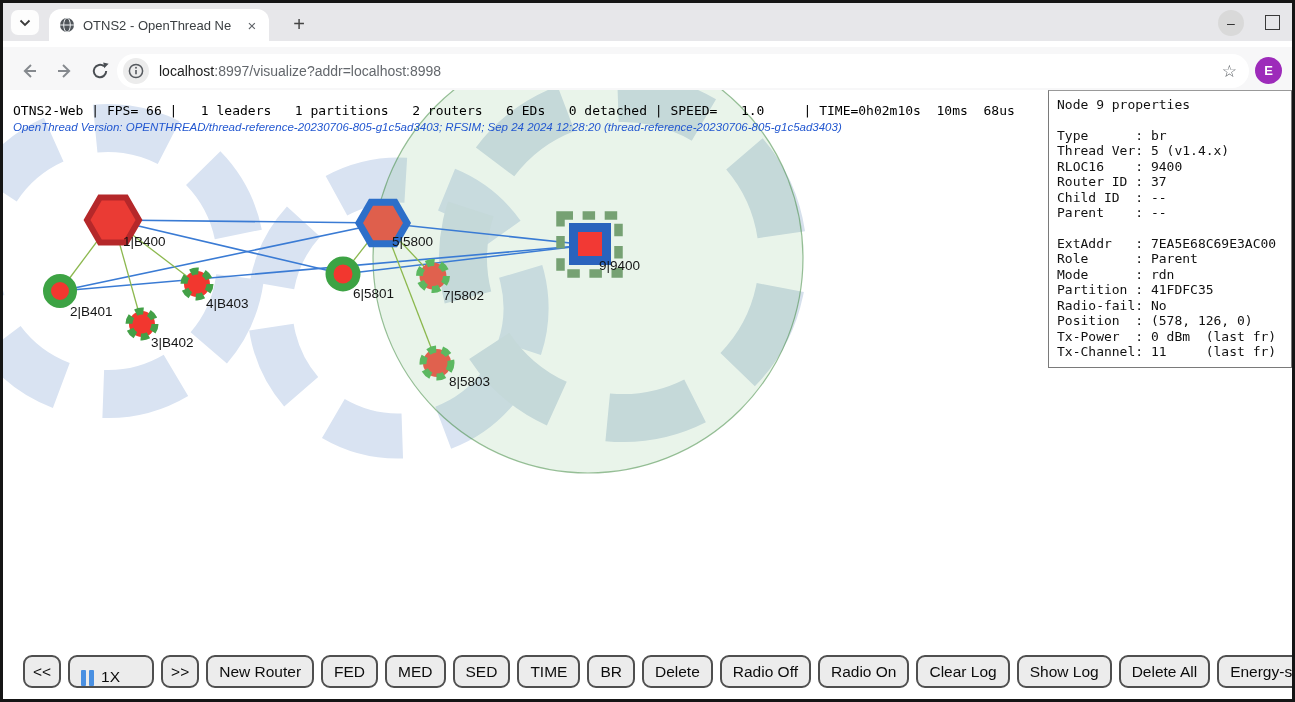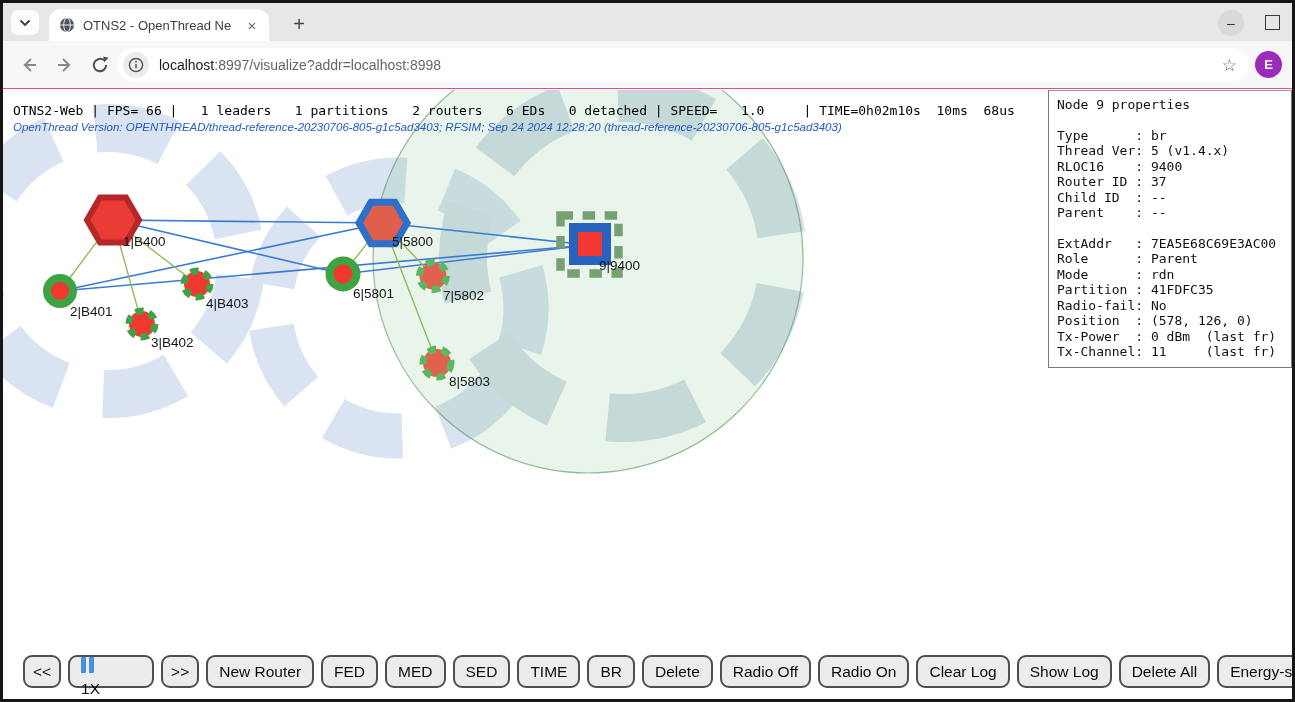--- a/index.html
+++ b/index.html
@@ -27,21 +27,21 @@
   .newtab-btn { position:absolute; left:283px; top:8px; width:26px; height:26px;
     display:flex; align-items:center; justify-content:center; font-size:20px;
     color:#444; cursor:pointer; }
   .win-min { position:absolute; right:48px; top:7px; width:26px; height:26px;
     border-radius:50%; background:#d9d9d9; display:flex; align-items:center;
     justify-content:center; font-size:14px; color:#333; cursor:pointer; }
   .win-max { position:absolute; right:12px; top:12px; width:15px; height:15px;
     border:1.6px solid #3a3a3a; background:transparent; cursor:pointer; }
 
   
-  .toolbar { position:absolute; left:0; top:38px; width:1289px; height:48px;
+  .toolbar { position:absolute; left:0; top:44px; width:1289px; height:48px;
     background:#f7f7f8; border-bottom:1px solid #ec4899; }
   .nav-ic { position:absolute; top:12px; width:24px; height:24px;
     display:flex; align-items:center; justify-content:center; cursor:pointer; }
   .omnibox { position:absolute; left:114px; top:7px; width:1132px; height:34px;
     background:#ffffff; border-radius:17px; display:flex; align-items:center;
     padding:0 12px 0 6px; cursor:text; }
   .info-chip { width:26px; height:26px; border-radius:50%; background:#ececec;
     display:flex; align-items:center; justify-content:center; flex:none;
     cursor:pointer; }
   .url { margin-left:10px; font-size:14px; white-space:nowrap; overflow:hidden;
@@ -74,22 +74,22 @@
   .props .pgap { height:15px; }
 
   
   .btnbar { position:absolute; left:20px; bottom:11px; display:flex; gap:7px;
     z-index:7; }
   button.tb { height:33px; padding:0 11px; background:#ececec;
     border:2px solid #4f4f4f; border-radius:9px; font-family:"Liberation Sans",
     sans-serif; font-size:15.5px; color:#0c0c0c; cursor:pointer;
     white-space:nowrap; }
   button.tb.narrow { padding:0 8px; }
-  button.tb.speed { min-width:86px; display:flex; align-items:flex-start;
-    justify-content:flex-start; gap:7px;flex-direction:column; }
+  button.tb.speed { min-width:86px; display:flex; align-items:flex-end;
+    justify-content:flex-start; gap:7px; }
   .pause-icon { display:inline-flex; gap:3px; }
   .pause-icon i { display:block; width:5px; height:16px; background:#4a90e2;
     border-radius:1px; }
 </style>
 </head>
 <body>
 
 <div class="window">
 
   <div class="tabstrip">

